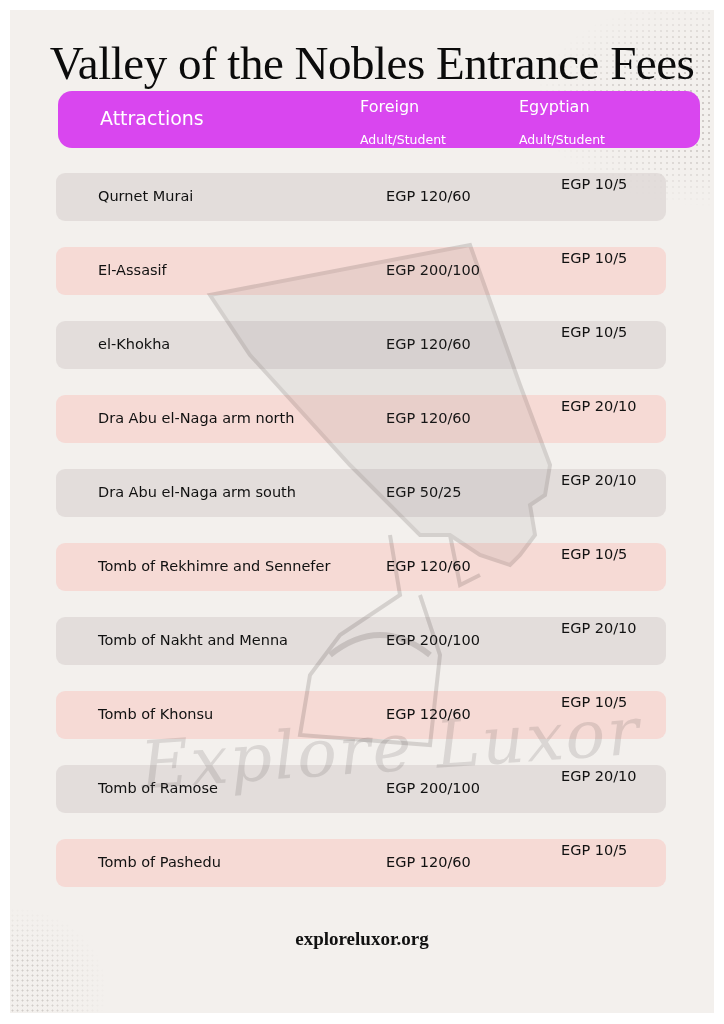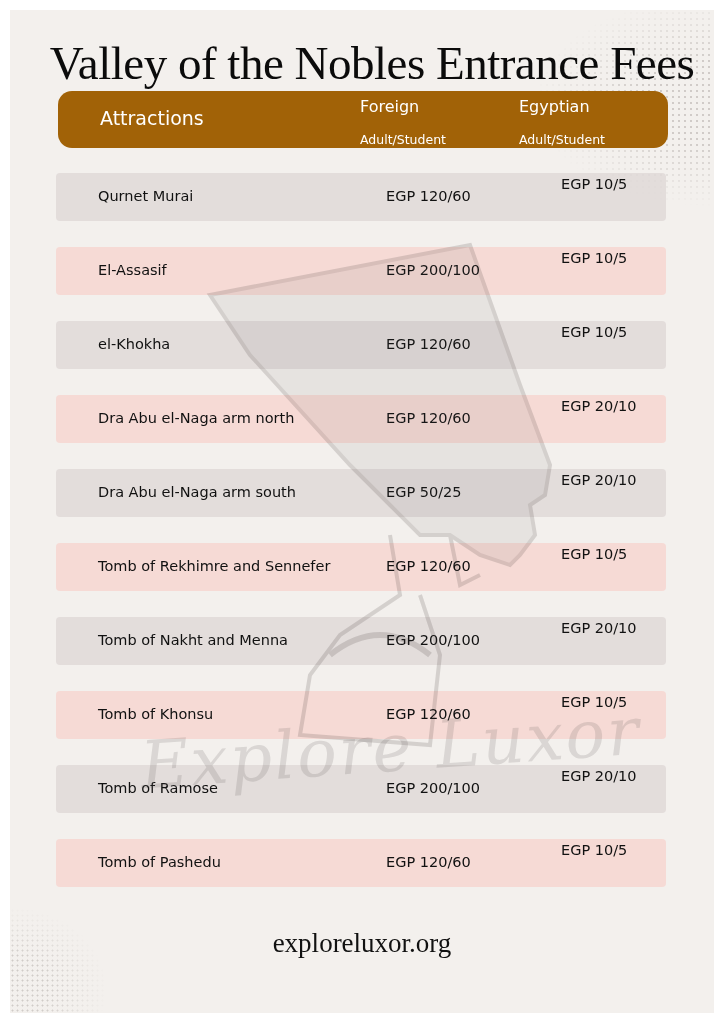--- a/index.html
+++ b/index.html
@@ -27,49 +27,49 @@
             mask-image: radial-gradient(ellipse 130px 110px at 0% 80%, #000 30%, transparent 75%);
     opacity:0.8;
   }
   .title {
     position:absolute; left:0; width:704px; top:16px; text-align:center;
     font-family: "Liberation Serif", "DejaVu Serif", serif;
     font-size:47px; color:#0b0b0b; letter-spacing:-0.5px; margin:10px; font-weight:normal;
   }
   .header-bar {
     position:absolute; left:48px; top:81px; width:610px; height:57px;
-    background:#a16207; border-radius:14px; color:#fff;
+    background:#d946ef; border-radius:14px; color:#fff;padding-left:32px;
   }
   .hdr-attr { position:absolute; left:42px; top:16px; font-size:19px; }
   .hdr-col { position:absolute; top:6px; text-align:left; width:140px; }
   .hdr-col .main { font-size:16px; display:block; }
   .hdr-col .sub { font-size:12.5px; display:block; margin-top:16px; }
   .hdr-foreign { left:302px; }
   .hdr-egypt { left:461px; }
 
   .watermark-bust { position:absolute; left:180px; top:225px; width:380px; height:530px; opacity:0.16; pointer-events:none; }
   .watermark-text {
     position:absolute; left:130px; top:700px; font-family:"DejaVu Serif", serif; font-style:italic;
     font-size:66px; color:rgba(90,80,80,0.16); transform:rotate(-4deg); letter-spacing:2px; pointer-events:none;
   }
 
   .rows { position:absolute; left:46px; top:163px; width:610px; }
   .row {
-    position:absolute; left:0; width:610px; height:48px; border-radius:4px;
+    position:absolute; left:0; width:610px; height:48px; border-radius:9px;
     font-size:14.5px; color:#111;
   }
   .row.grey { background:rgba(220,214,212,0.72); }
   .row.pink { background:rgba(246,212,208,0.82); }
   .row .name { position:absolute; left:42px; top:15px; }
   .row .foreign { position:absolute; left:330px; top:15px; }
   .row .egypt { position:absolute; left:505px; top:3px;text-align:center; }
 
   .footer-url {
     position:absolute; left:0; width:704px; top:918px; text-align:center;
-    font-family:"Liberation Serif", "DejaVu Serif", serif; font-size:27px; color:#111;
+    font-family:"Liberation Serif", "DejaVu Serif", serif; font-size:19px; color:#111;font-weight:bold;
   }
 </style>
 </head>
 <body>
 
 <div class="poster">
   <div class="dots-tr"></div>
   <div class="dots-bl"></div>
 
   <h1 class="title">Valley of the Nobles Entrance Fees</h1>

